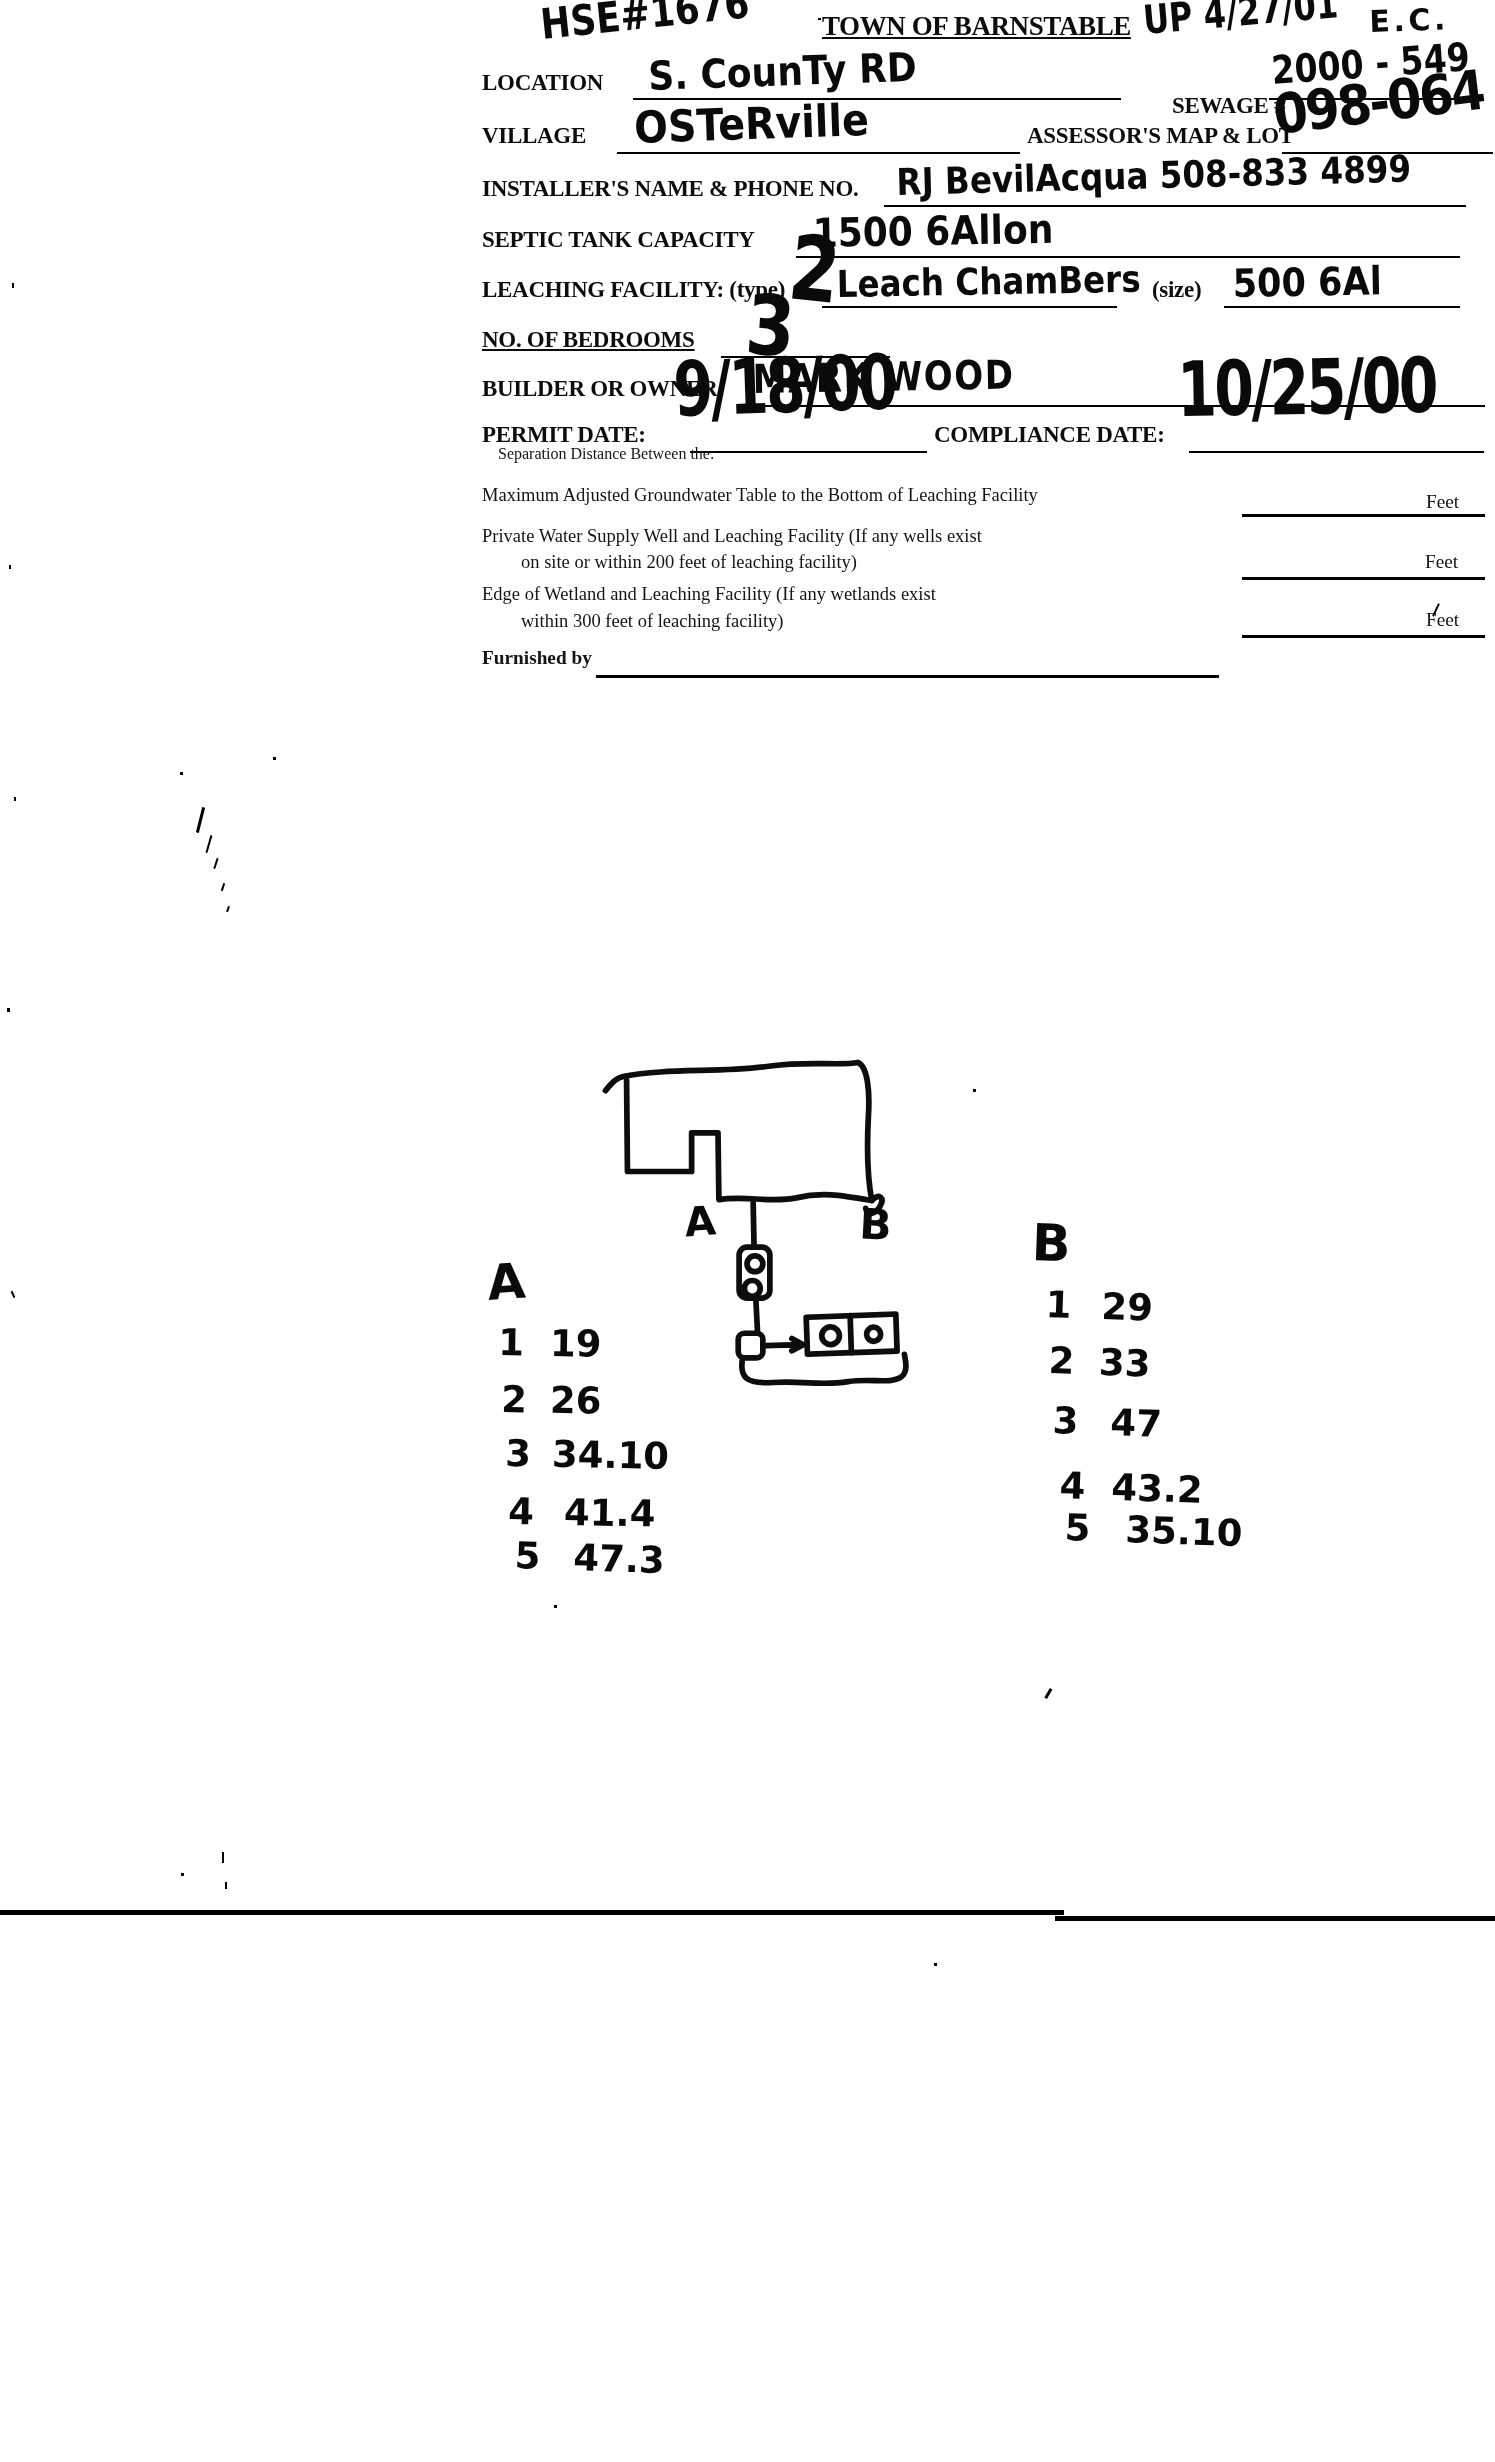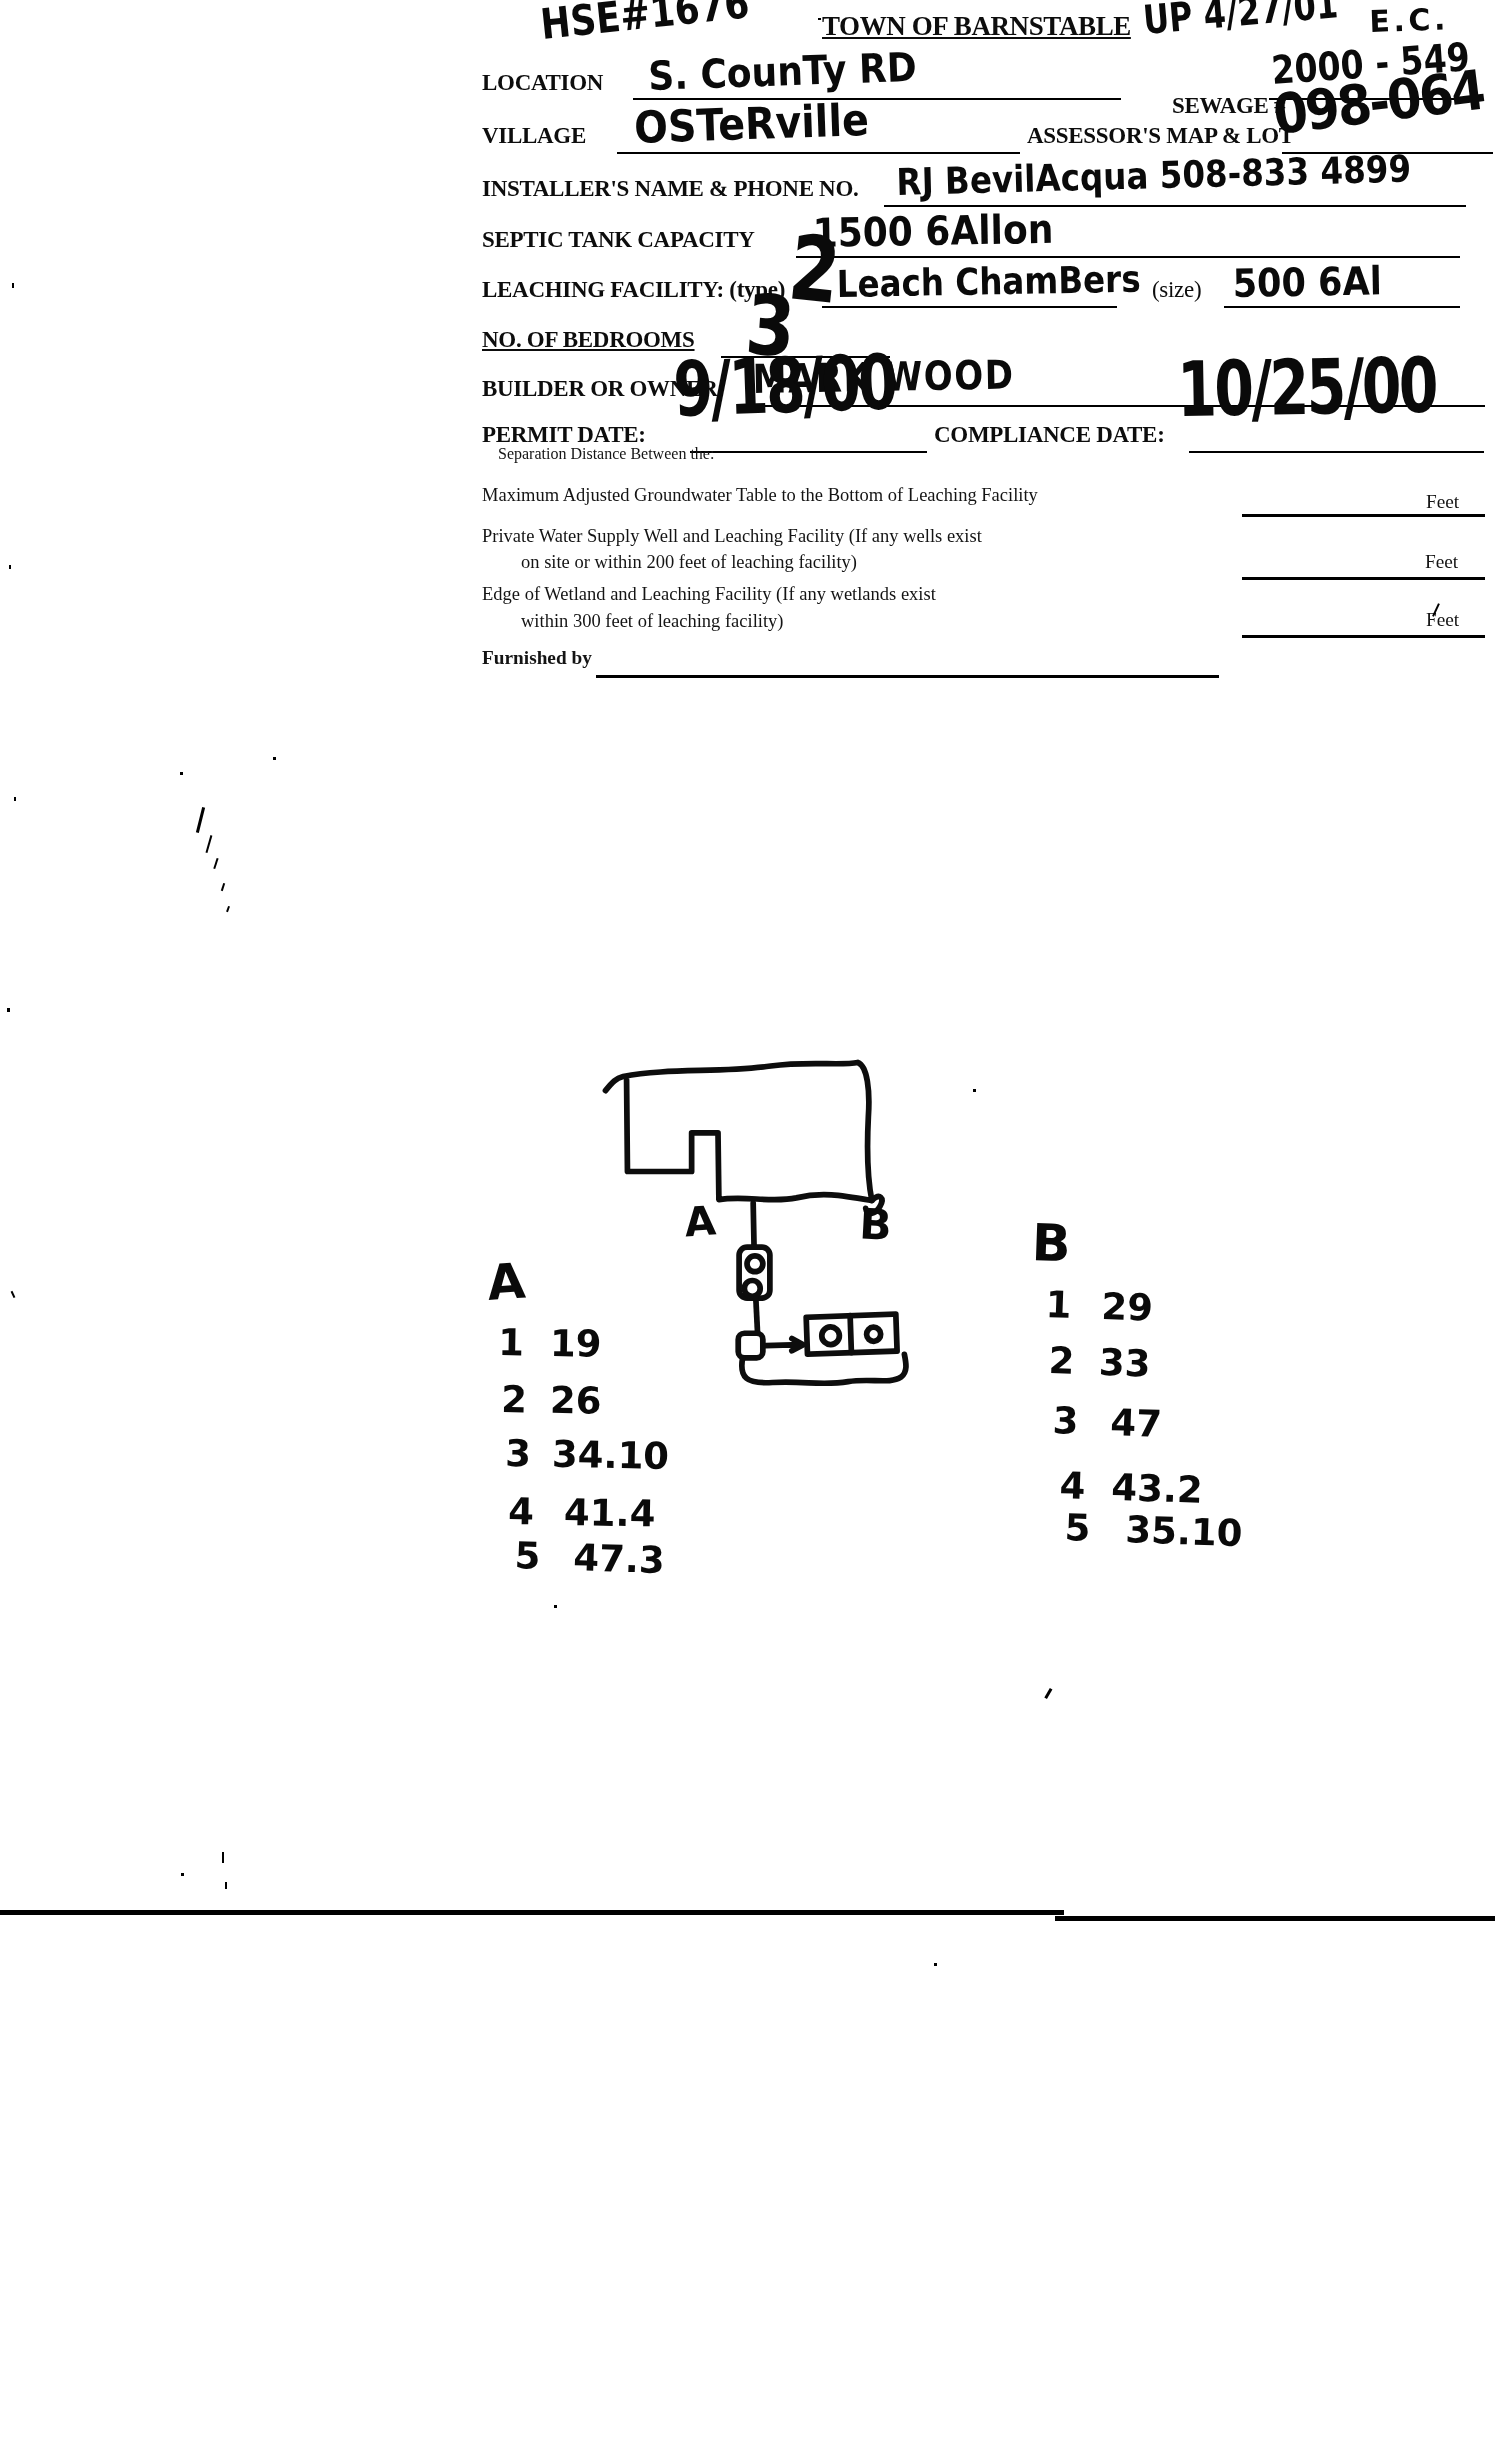--- a/index.html
+++ b/index.html
@@ -45,21 +45,21 @@
   <div class="hw" style="left:897px;top:164px;font-size:37px;transform:rotate(-1.5deg) scaleX(.88);">RJ BevilAcqua  508-833 4899</div>
 
   <div class="lbl" style="left:482px;top:227px;">SEPTIC TANK CAPACITY</div>
   <div class="rule" style="left:796px;top:256px;width:664px;"></div>
   <div class="hw" style="left:813px;top:213px;font-size:40px;transform:rotate(-1deg) scaleX(.9);">1500  6Allon</div>
 
   <div class="lbl" style="left:482px;top:277px;">LEACHING FACILITY: (type)</div>
   <div class="hw" style="left:785px;top:222px;font-size:90px;transform:rotate(6deg) scaleX(.8);">2</div>
   <div class="rule" style="left:822px;top:306px;width:295px;"></div>
   <div class="hw" style="left:837px;top:266px;font-size:37px;transform:rotate(-1deg) scaleX(.88);">Leach ChamBers</div>
-  <div class="lbl" style="left:1152px;top:277px;font-weight:400;">(size)</div>
+  <div class="lbl" style="left:1152px;top:277px;font-weight:700;">(size)</div>
   <div class="rule" style="left:1224px;top:306px;width:236px;"></div>
   <div class="hw" style="left:1233px;top:264px;font-size:39px;transform:rotate(-1deg) scaleX(.9);">500 6Al</div>
 
   <div class="lbl" style="left:482px;top:327px;text-decoration:underline;">NO. OF BEDROOMS</div>
   <div class="rule" style="left:721px;top:356px;width:169px;"></div>
   <div class="hw" style="left:743px;top:283px;font-size:83px;transform:rotate(4deg) scaleX(.85);">3</div>
 
   <div class="lbl" style="left:482px;top:376px;">BUILDER OR OWNER</div>
   <div class="rule" style="left:740px;top:405px;width:745px;"></div>
   <div class="hw" style="left:753px;top:359px;font-size:40px;letter-spacing:1.8px;transform:rotate(-1deg) scaleX(.85);">MARK WOOD</div>

